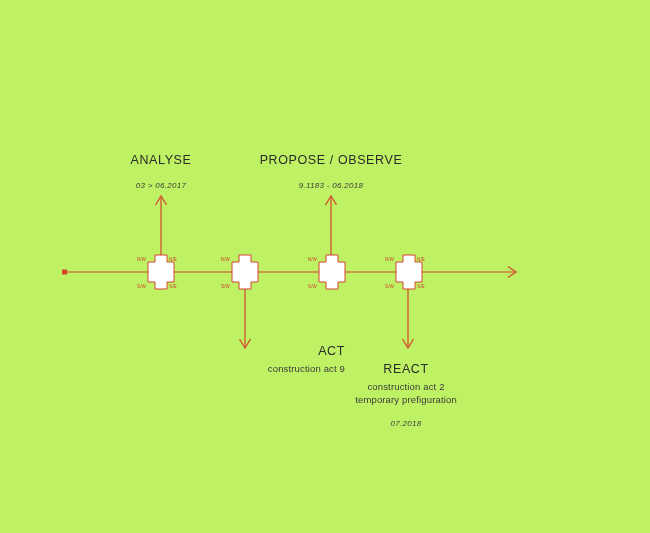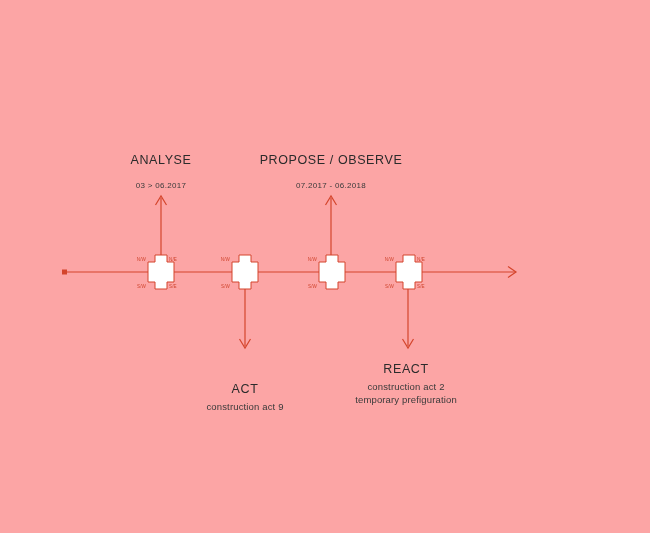--- a/index.html
+++ b/index.html
@@ -10,21 +10,21 @@
     width: 650px;
     height: 533px;
     background: #ffffff;
     font-family: "Liberation Sans", sans-serif;
     overflow: hidden;
   }
   #stage {
     position: relative;
     width: 650px;
     height: 533px;
-    background: #fca5a5;
+    background: #bef264;
   }
   #diagram-svg {
     position: absolute;
     left: 0;
     top: 0;
     width: 650px;
     height: 533px;
   }
   .label-block {
     position: absolute;
@@ -42,20 +42,21 @@
   .label-sub {
     font-size: 9.5px;
     letter-spacing: 0.15px;
     color: #3a3a3a;
   }
   .label-date {
     font-size: 8px;
     letter-spacing: 0.3px;
     color: #3a3a3a;
     margin-top: 12px;
+    font-style: italic;
   }
   .quad-label {
     font-size: 4.6px;
     fill: #d0452f;
     font-family: "Liberation Sans", sans-serif;
     letter-spacing: 0.1px;
   }
 </style>
 </head>
 <body>
@@ -124,27 +125,28 @@
 
   </svg>
 
   <div class="label-block" style="left:61px; top:152px; width:200px;">
     <div class="label-title">ANALYSE</div>
     <div class="label-date">03 &gt; 06.2017</div>
   </div>
 
   <div class="label-block" style="left:221px; top:152px; width:220px;">
     <div class="label-title">PROPOSE / OBSERVE</div>
-    <div class="label-date">07.2017 - 06.2018</div>
+    <div class="label-date">9.1183 - 06.2018</div>
   </div>
 
-  <div class="label-block" style="left:145px; top:381px; width:200px;">
+  <div class="label-block" style="left:145px; top:343px; width:200px;text-align:right;">
     <div class="label-title">ACT</div>
     <div class="label-sub">construction act 9</div>
   </div>
 
   <div class="label-block" style="left:306px; top:361px; width:200px;">
     <div class="label-title">REACT</div>
     <div class="label-sub">construction act 2</div>
     <div class="label-sub">temporary prefiguration</div>
+    <div class="label-date">07.2018</div>
   </div>
 
 </div>
 
 </body></html>

